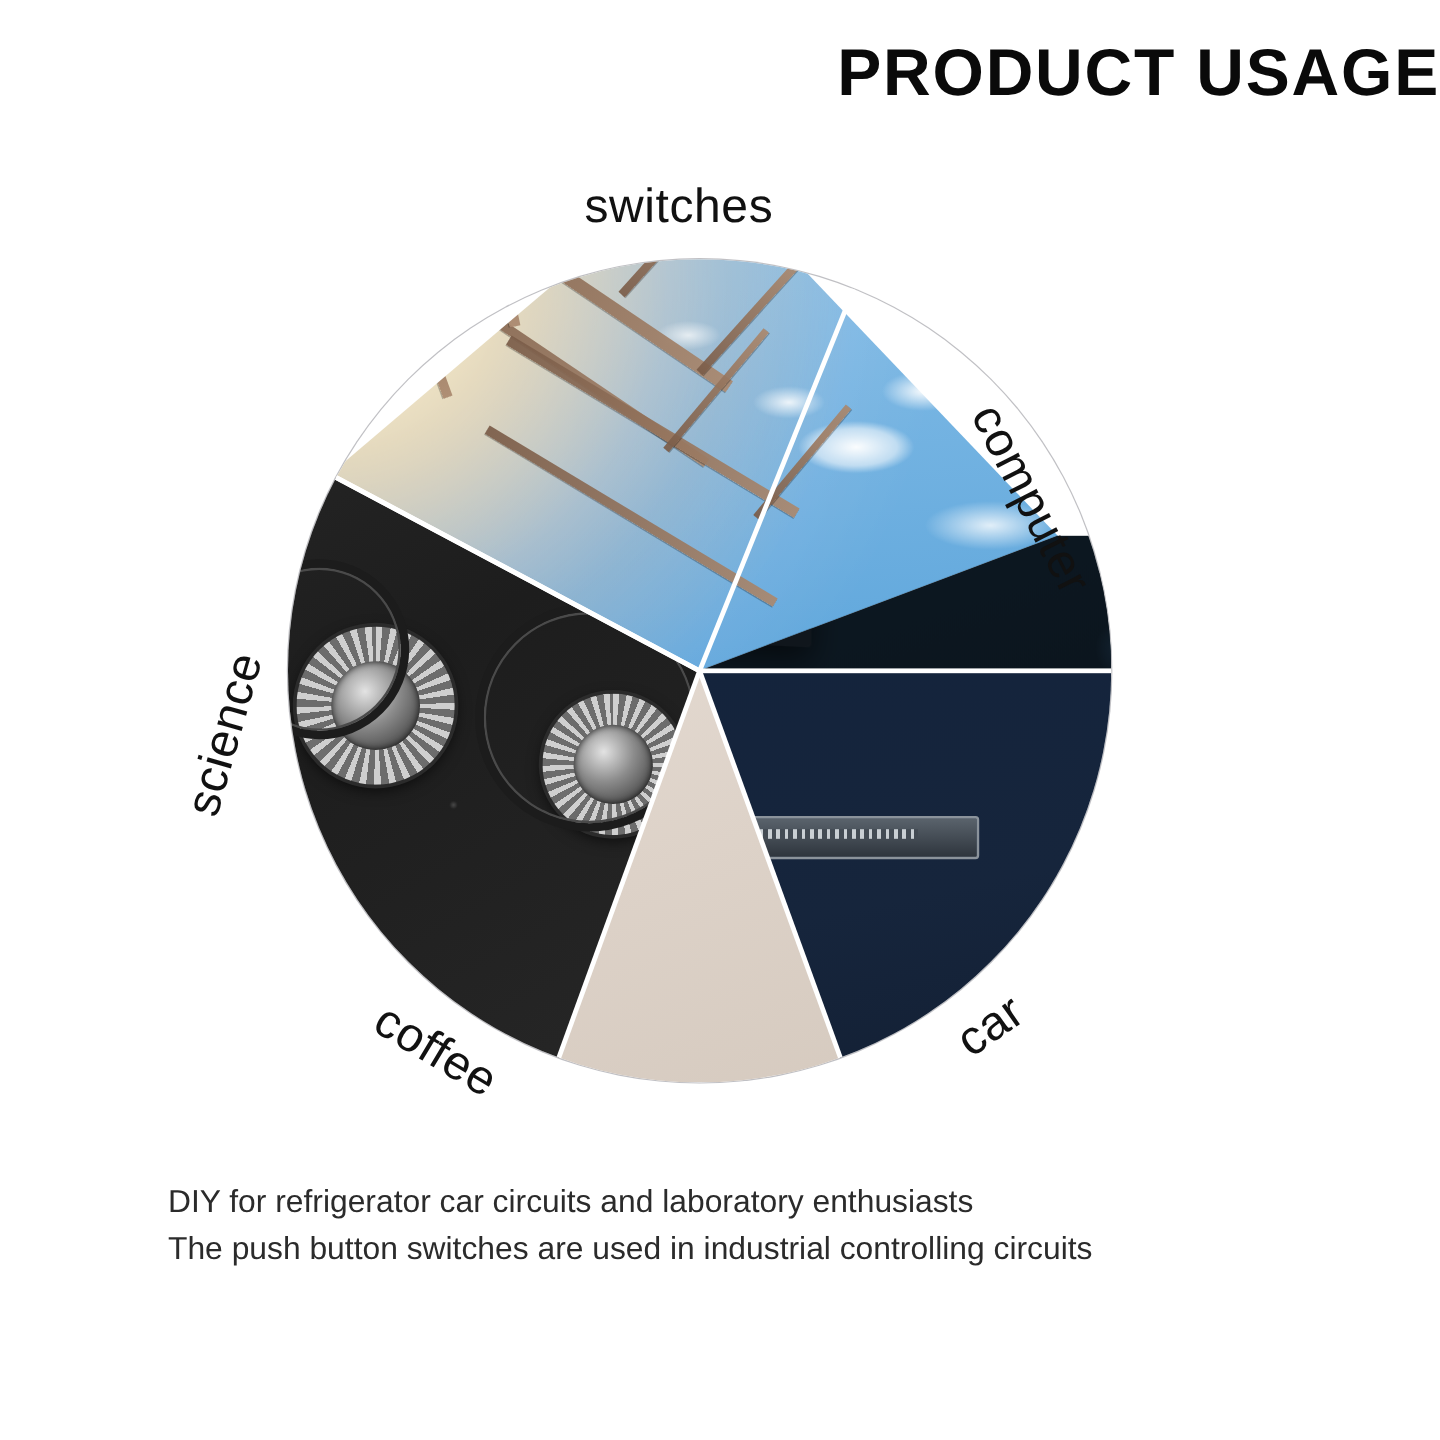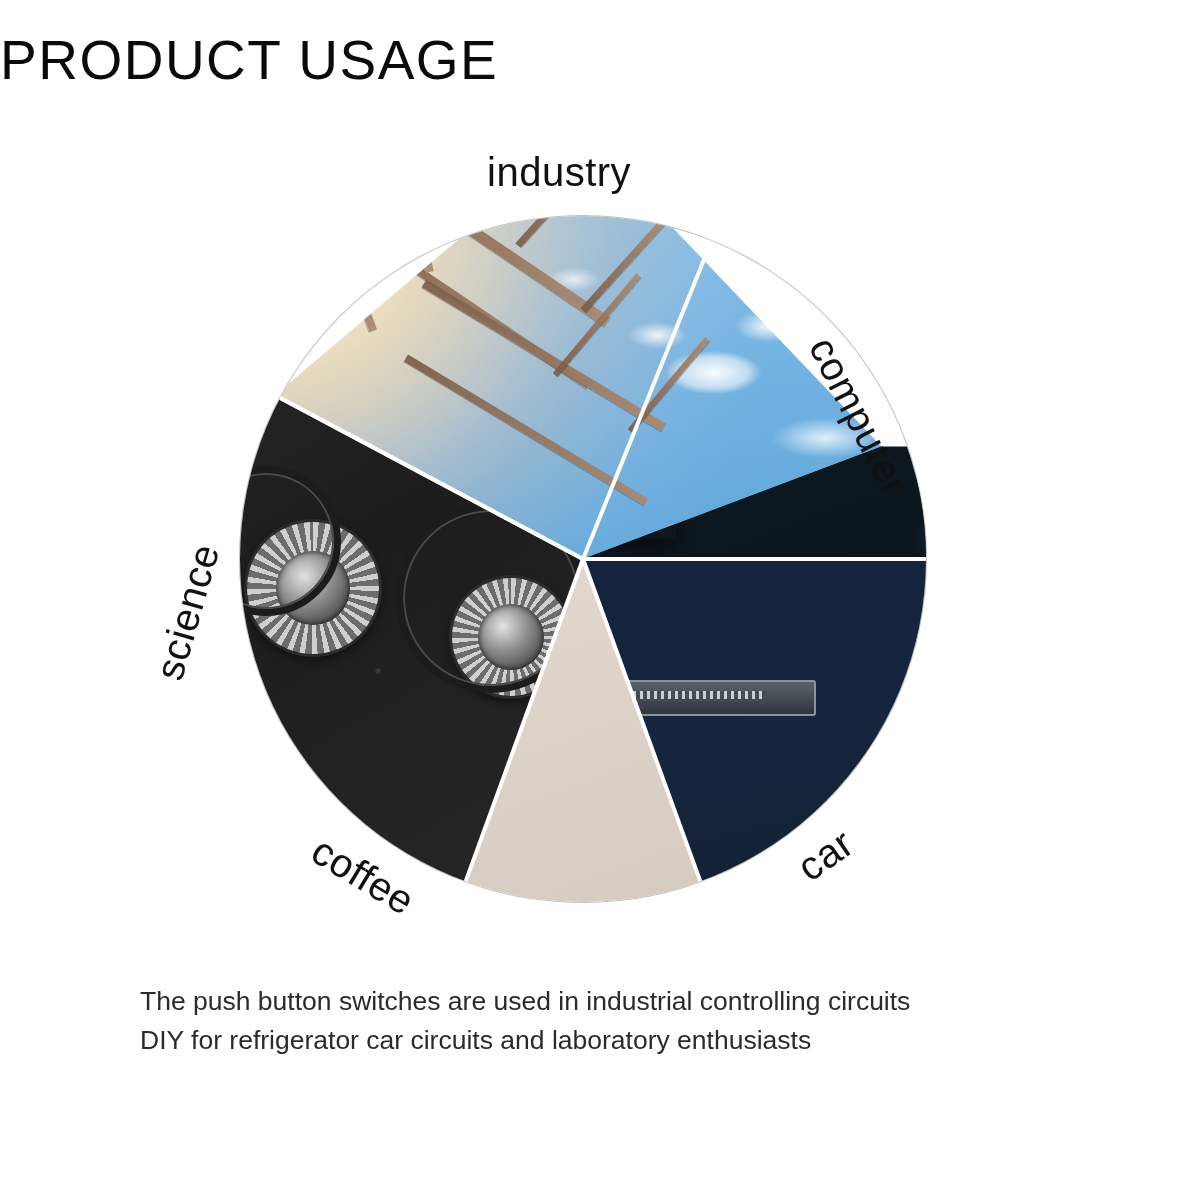--- a/index.html
+++ b/index.html
@@ -8,23 +8,23 @@
     background: #ffffff;
     font-family: "Liberation Sans", sans-serif;
     overflow: hidden;
   }
   .page { position: relative; width: 1200px; height: 1200px; background: #fff; }
 
   
   .title {
     position: absolute;
     top: 28px; left: 0; width: 1200px;
-    text-align: left;
+    text-align: right;
     font-family: "Liberation Sans", sans-serif;
-    font-weight: normal;
+    font-weight: bold;
     font-size: 55px;
     letter-spacing: 1.5px;
     color: #0a0a0a;
   }
 
   
   .wheel-wrap {
     position: absolute;
     left: 240px; top: 216px;
     width: 686px; height: 686px;
@@ -530,24 +530,24 @@
         <b style="transform: rotate(-68deg);"></b>
         <b style="transform: rotate(0deg);"></b>
         <b style="transform: rotate(70deg);"></b>
         <b style="transform: rotate(110deg);"></b>
         <b style="transform: rotate(208deg);"></b>
       </div>
 
     </div>
   </div>
 
-  <div class="lbl lbl-industry">industry</div>
+  <div class="lbl lbl-industry">switches</div>
   <div class="lbl lbl-computer">computer</div>
   <div class="lbl lbl-science">science</div>
   <div class="lbl lbl-coffee">coffee</div>
   <div class="lbl lbl-car">car</div>
 
   <div class="copy">
+    <p>DIY for refrigerator car circuits and laboratory enthusiasts</p>
     <p>The push button switches are used in industrial controlling circuits</p>
-    <p>DIY for refrigerator car circuits and laboratory enthusiasts</p>
   </div>
 
 </div>
 
 </body></html>

